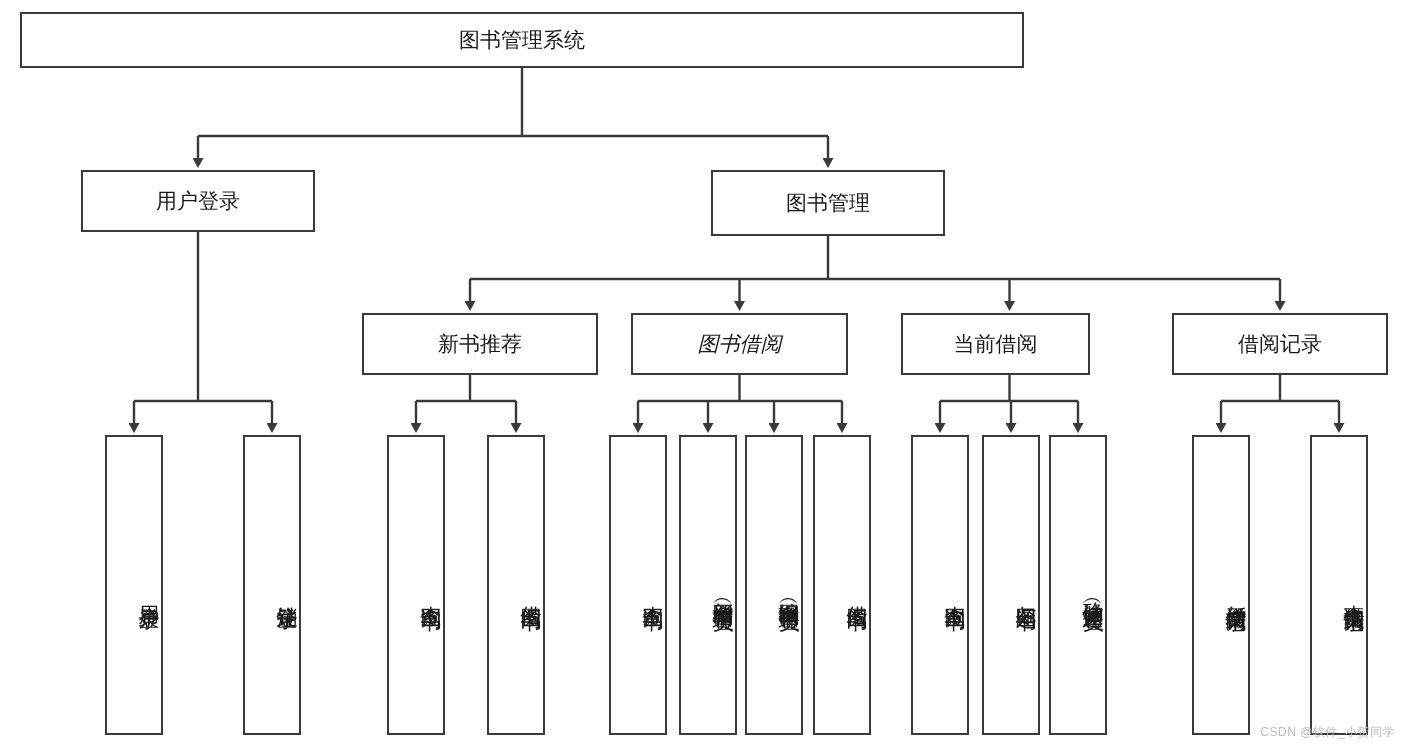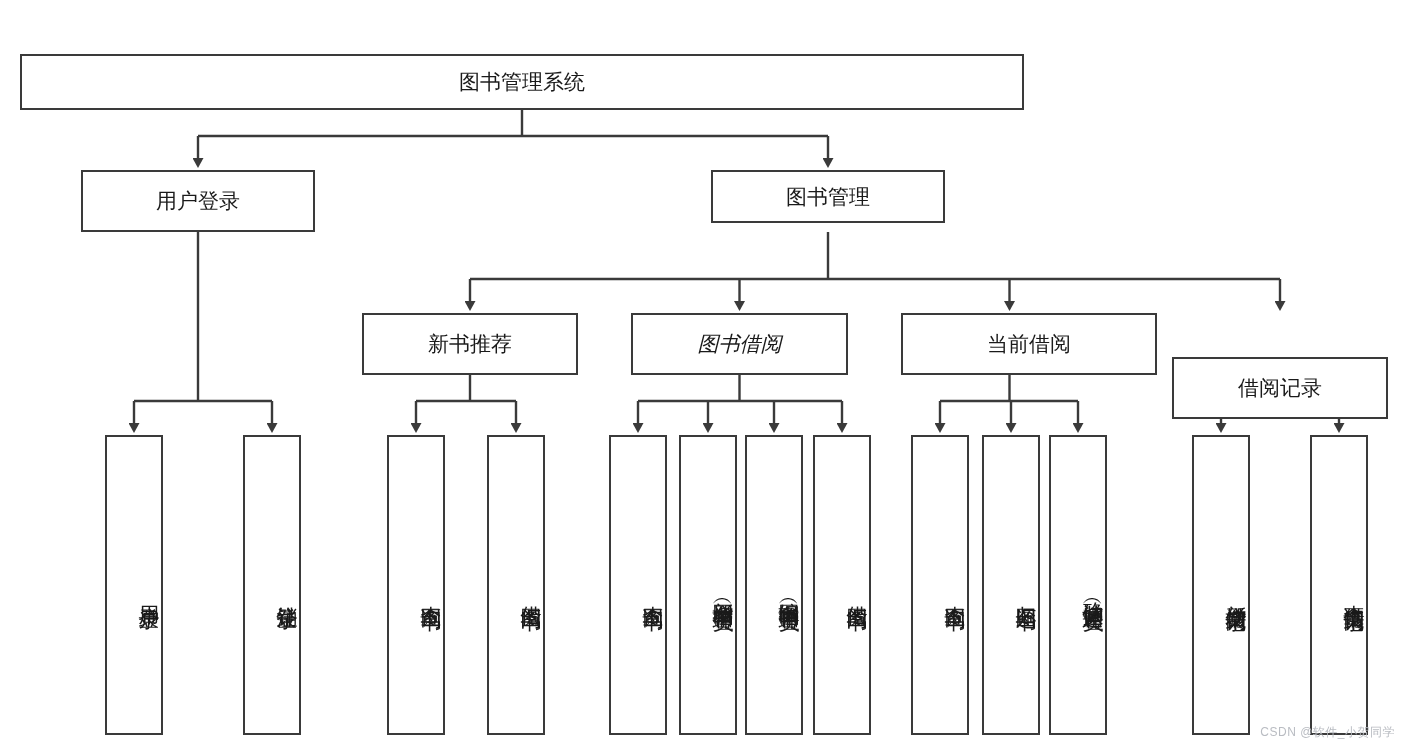--- a/index.html
+++ b/index.html
@@ -107,39 +107,39 @@
         <path d="M1011,401 L1011,424" marker-end="url(#arrow)"></path>
         <path d="M1078,401 L1078,424" marker-end="url(#arrow)"></path>
         <path d="M1280,375 L1280,401"></path>
         <path d="M1221,401 L1339,401"></path>
         <path d="M1221,401 L1221,424" marker-end="url(#arrow)"></path>
         <path d="M1339,401 L1339,424" marker-end="url(#arrow)"></path>
       </g>
   </svg>
 
   <div id="nodes-layer">
-      <div class="node h" style="left: 20px; top: 12px; width: 1004px; height: 56px; margin-top: 42px;">
+      <div class="node h" style="left: 20px; top: 12px; width: 1004px; height: 56px;">
         <span class="lbl">图书管理系统</span>
       </div>
       <div class="node h" style="left: 81px; top: 170px; width: 234px; height: 62px;">
         <span class="lbl">用户登录</span>
       </div>
-      <div class="node h" style="left: 711px; top: 170px; width: 234px; height: 53px;">
+      <div class="node h" style="left: 711px; top: 170px; width: 234px; height: 66px;">
         <span class="lbl">图书管理</span>
       </div>
-      <div class="node h" style="left: 362px; top: 313px; width: 216px; height: 62px;">
+      <div class="node h" style="left: 362px; top: 313px; width: 236px; height: 62px;">
         <span class="lbl">新书推荐</span>
       </div>
       <div class="node h" style="left: 631px; top: 313px; width: 217px; height: 62px; font-style: italic;">
         <span class="lbl">图书借阅</span>
       </div>
-      <div class="node h" style="left: 901px; top: 313px; width: 256px; height: 62px;">
+      <div class="node h" style="left: 901px; top: 313px; width: 189px; height: 62px;">
         <span class="lbl">当前借阅</span>
       </div>
-      <div class="node h" style="left: 1172px; top: 313px; width: 216px; height: 62px; margin-top: 44px;">
+      <div class="node h" style="left: 1172px; top: 313px; width: 216px; height: 62px;">
         <span class="lbl">借阅记录</span>
       </div>
       <div class="node v" style="left: 105px; top: 435px; width: 58px; height: 300px;">
         <span class="lbl">用户登录</span>
       </div>
       <div class="node v" style="left: 243px; top: 435px; width: 58px; height: 300px;">
         <span class="lbl">注销登录</span>
       </div>
       <div class="node v" style="left: 387px; top: 435px; width: 58px; height: 300px;">
         <span class="lbl">查询图书</span>

